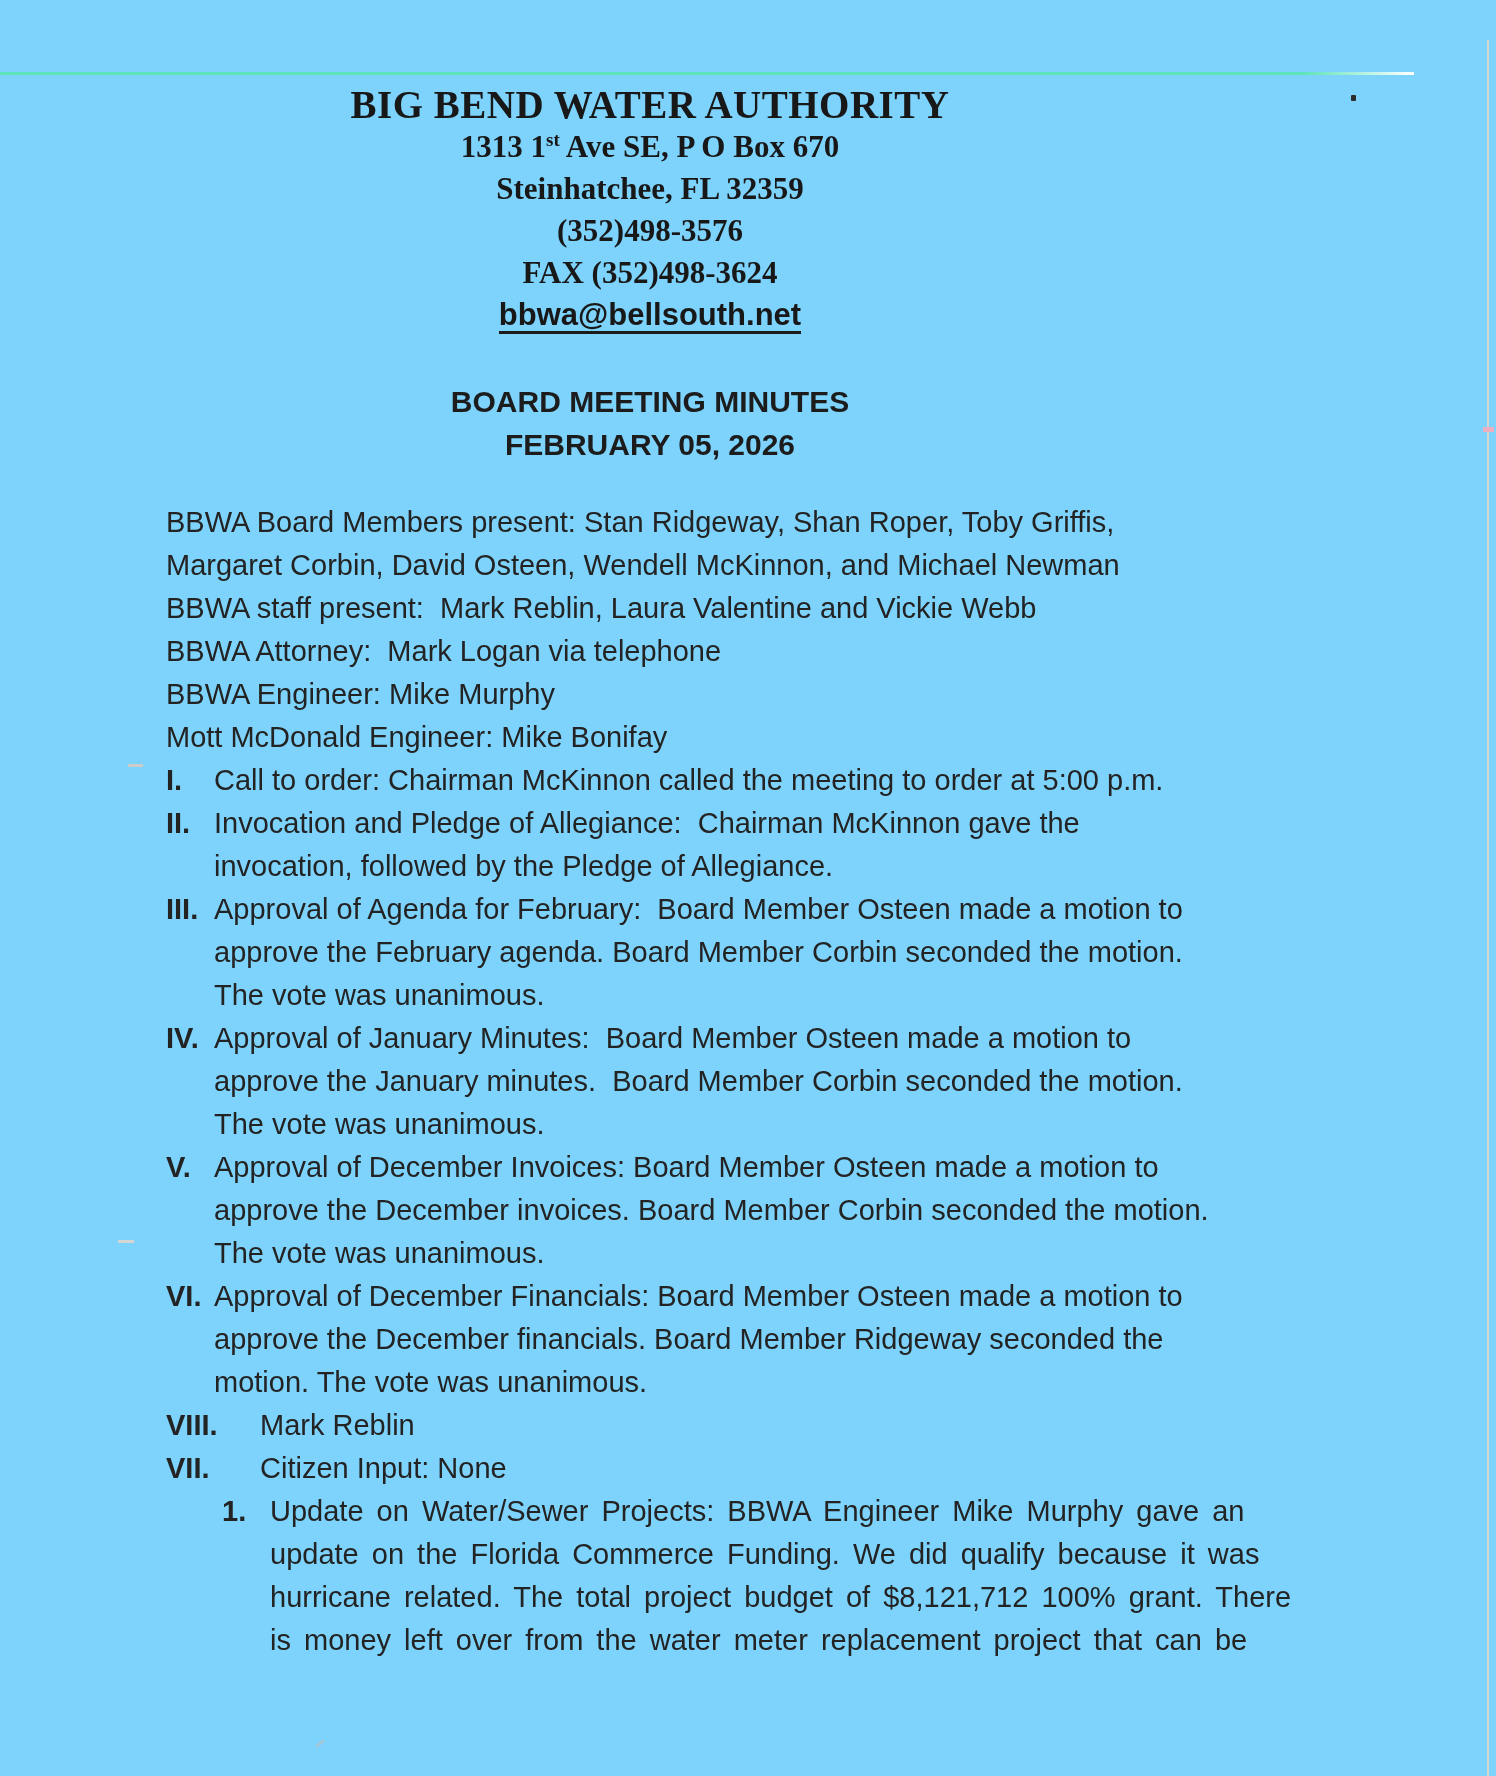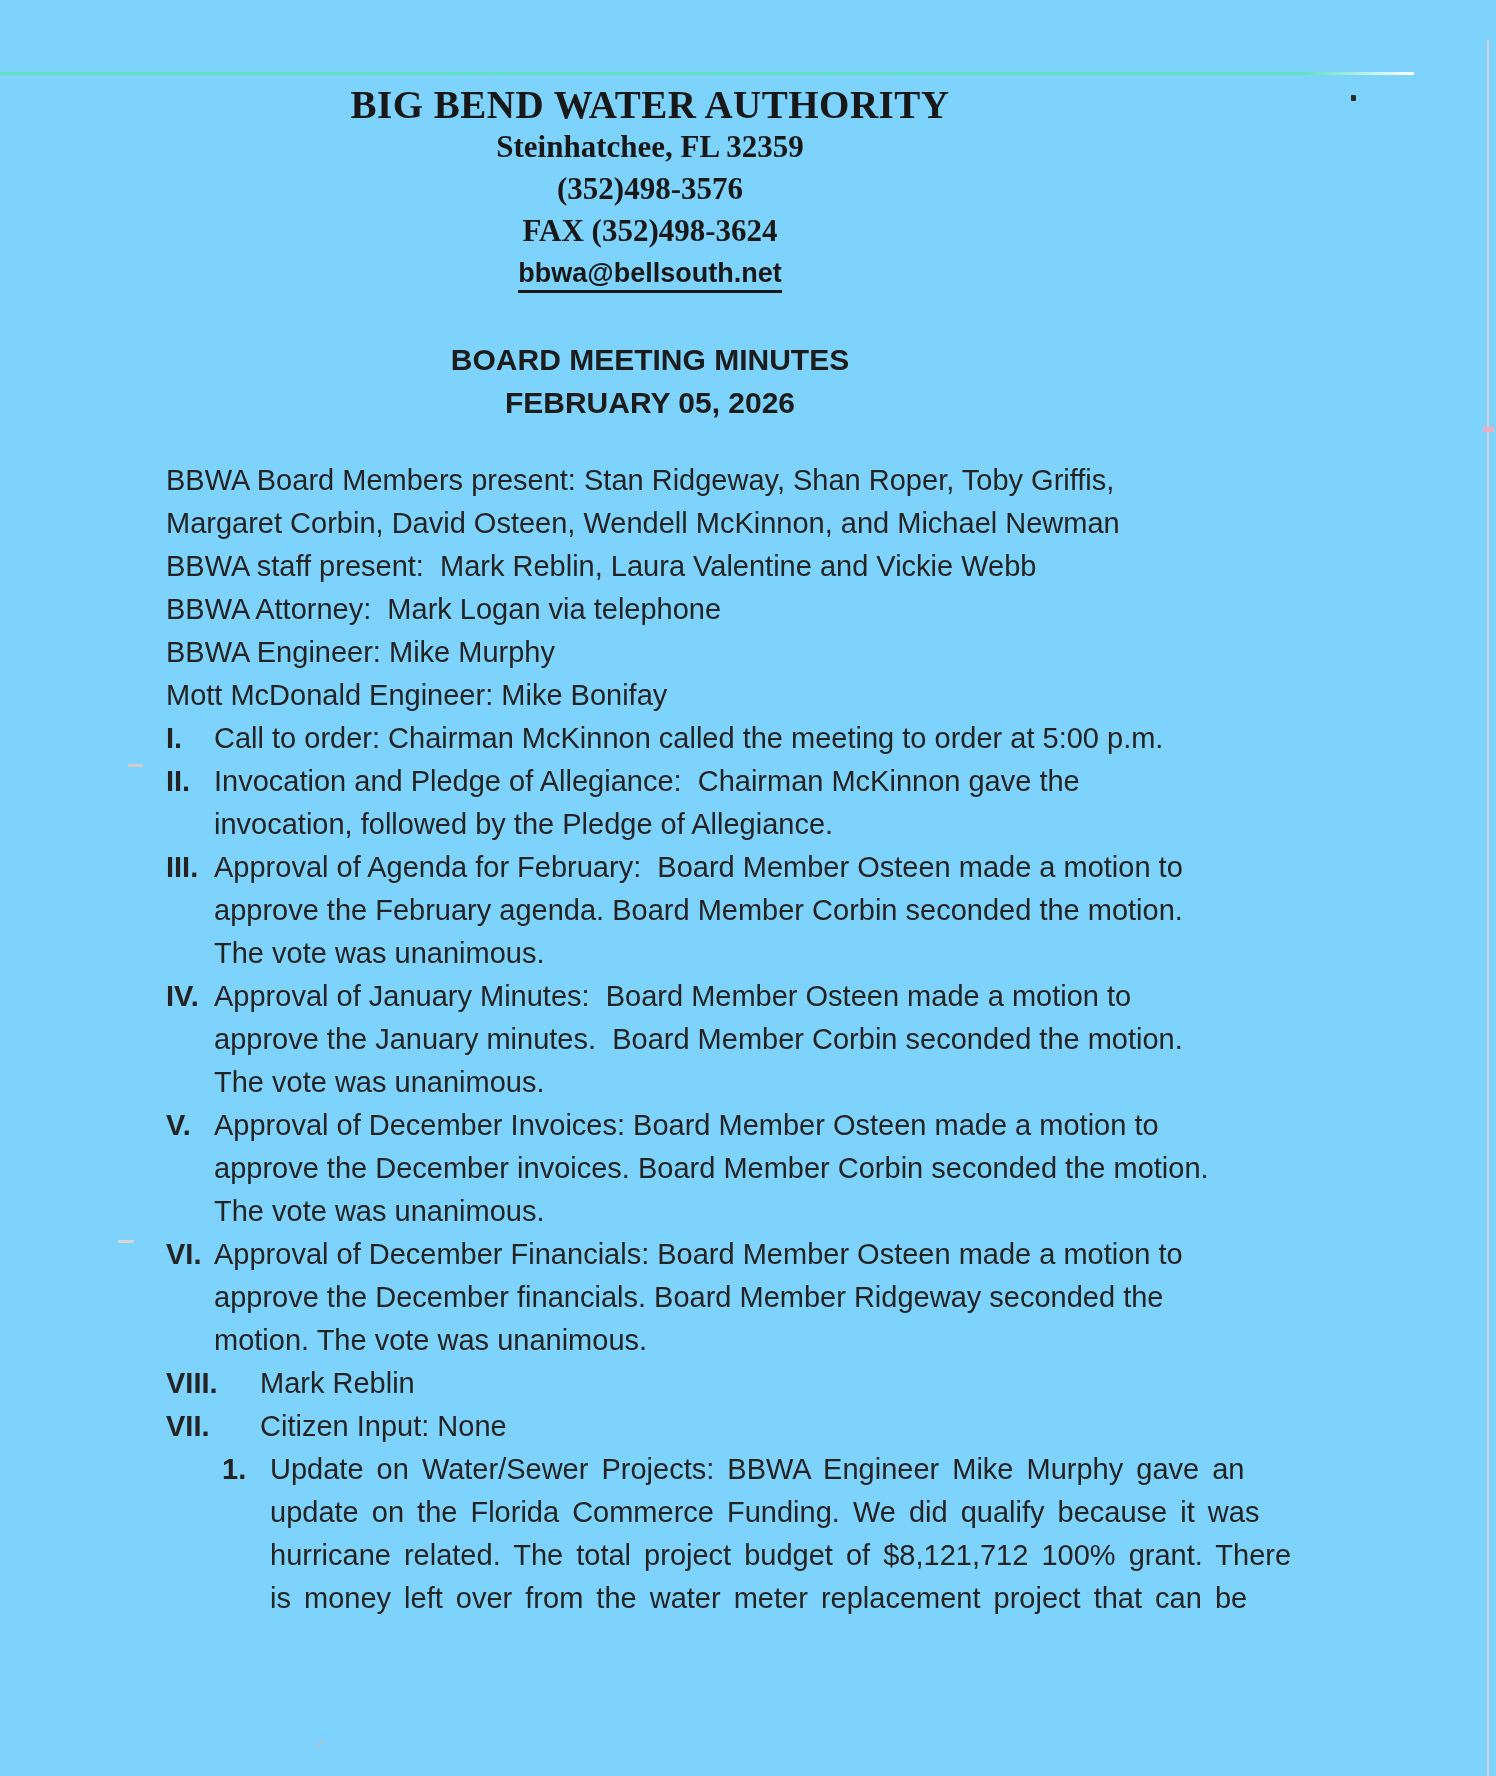--- a/index.html
+++ b/index.html
@@ -60,21 +60,21 @@
     font-family: "Liberation Serif", "DejaVu Serif", serif;
     font-weight: 700;
     color: #181818;
   }
   .org-name { font-size: 39px; line-height: 42px; letter-spacing: 0.5px; }
   .addr-line { font-size: 31px; line-height: 42px; }
   .addr-line sup { font-size: 19px; line-height: 0; }
   .email-row {
     line-height: 42px;
     font-family: "Liberation Sans", "DejaVu Sans", sans-serif;
-    font-size: 27px; font-weight: 700;
+    font-size: 31px; font-weight: 700;
   }
   .email-underline {
     display: inline-block;
     line-height: 33px;
     border-bottom: 3px solid #1b1b1b;
   }
 
   
   .doc-title {
     width: 1300px;
@@ -115,20 +115,21 @@
     </div>
   <div class="right-edge-line" style="background-color: rgb(212, 212, 212);"></div>
   <div class="pink-tick" style="background-color: rgb(237, 174, 194);"></div>
   <div class="speck-dot"></div>
   <div class="margin-dash-1"></div>
   <div class="margin-dash-2"></div>
   <div class="scratch"></div>
 
   <header class="letterhead">
     <div class="org-name">BIG BEND WATER AUTHORITY</div>
+    <div class="addr-line"><span>1313 1</span><sup>st</sup><span> Ave SE, P O Box 670</span></div>
     <div class="addr-line">Steinhatchee, FL 32359</div>
     <div class="addr-line">(352)498-3576</div>
     <div class="addr-line">FAX (352)498-3624</div>
     <div class="email-row"><span class="email-underline">bbwa@bellsouth.net</span></div>
   </header>
 
   <section class="doc-title">
     <div>BOARD MEETING MINUTES</div>
     <div>FEBRUARY 05, 2026</div>
   </section>

